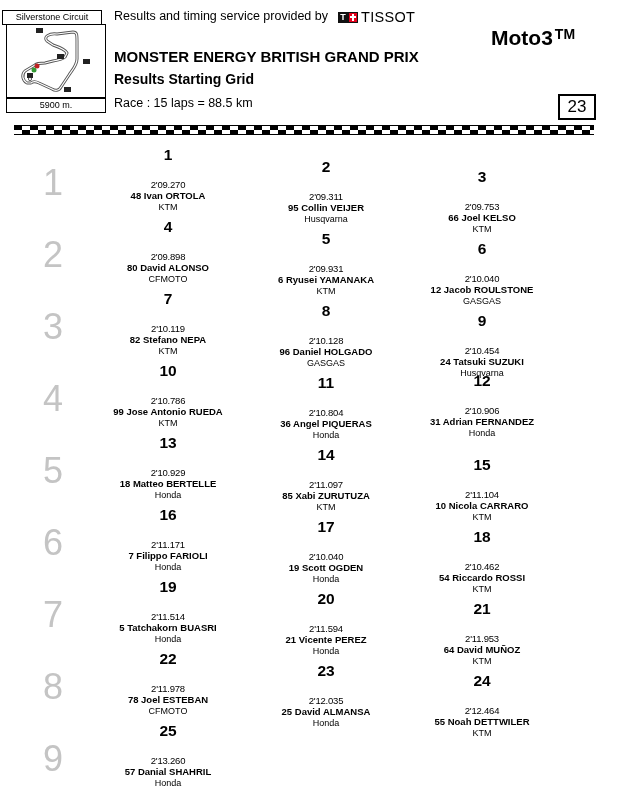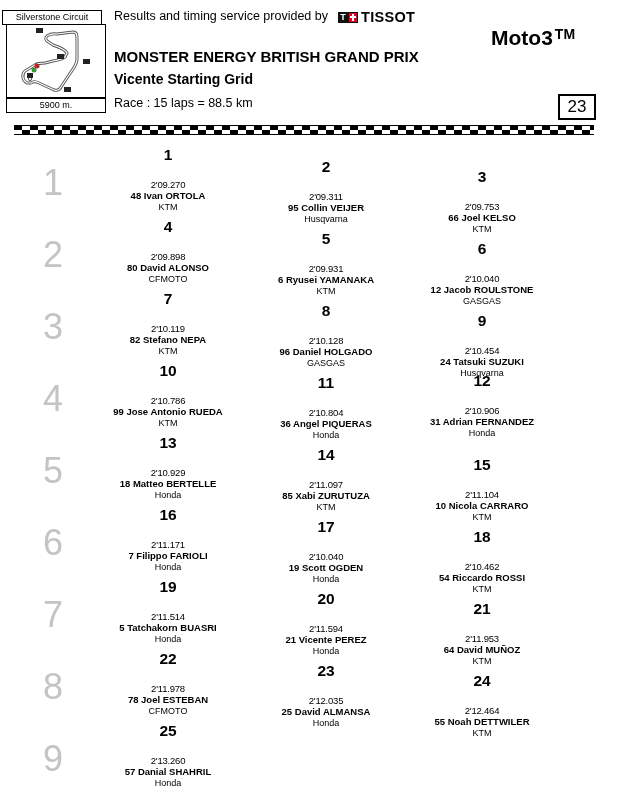--- a/index.html
+++ b/index.html
@@ -8,21 +8,21 @@
   .circuit-label { left:2px; top:10px; width:98px; height:13px; border:1px solid #000; font-size:9px; line-height:13px; text-align:center; }
   .map-box { left:6px; top:24px; width:98px; height:72px; border:1px solid #000; }
   .length-box { left:6px; top:98px; width:98px; height:13px; border:1px solid #000; font-size:9px; line-height:13px; text-align:center; }
   .provider { left:114px; top:9px; font-size:12.5px; }
   .tissot { left:338px; top:9px; display:flex; align-items:center; gap:3px; }
   .tissot .tbox { display:inline-block; width:20px; height:11px; background:#111; position:relative; }
   .tissot .tbox .t { position:absolute; left:1px; top:0; width:8px; height:11px; color:#fff; font-size:9px; font-weight:bold; line-height:11px; text-align:center; }
   .tissot .tbox .cross { position:absolute; right:1px; top:1px; width:8px; height:9px; background:#e3001b; }
   .tissot .tbox .cross:before { content:""; position:absolute; left:3px; top:1px; width:2px; height:7px; background:#fff; }
   .tissot .tbox .cross:after { content:""; position:absolute; left:1px; top:3.5px; width:6px; height:2px; background:#fff; }
-  .tissot .tname { font-size:14.5px; font-weight:bold; letter-spacing:0.3px;text-align:right; }
+  .tissot .tname { font-size:14.5px; font-weight:normal; letter-spacing:0.3px;text-align:right; }
   .event-title { left:114px; top:48px; font-size:15px; font-weight:bold; }
   .doc-title { left:114px; top:71px; font-size:14px; font-weight:bold; }
   .race-info { left:114px; top:96px; font-size:12.5px; }
   .class-title { left:491px; top:26px; font-size:21px; font-weight:bold; }
   .class-title sup { font-size:14px; vertical-align:6px; margin-left:2px; }
   .page-num { left:558px; top:94px; width:34px; height:22px; border:2px solid #000; font-size:17px; line-height:22px; text-align:center; }
   .checker { left:14px; top:125px; width:580px; height:10px; background:#000; overflow:hidden; }
   .checker .row { position:absolute; left:0; width:100%; height:4px; }
   .checker .r1 { top:1px; background:repeating-linear-gradient(90deg,#000 0 8px,#fff 8px 16px); }
   .checker .r2 { top:5px; background:repeating-linear-gradient(90deg,#fff 0 8px,#000 8px 16px); }
@@ -57,21 +57,21 @@
 <div class="abs tissot">
   <span class="tbox">
     <span class="t">T</span>
     <span class="cross"></span>
   </span>
   <span class="tname">TISSOT</span>
 </div>
 
 <div class="abs class-title"><span>Moto3</span><sup>TM</sup></div>
 <div class="abs event-title">MONSTER ENERGY BRITISH GRAND PRIX</div>
-<div class="abs doc-title">Vicente Starting Grid</div>
+<div class="abs doc-title">Results Starting Grid</div>
 <div class="abs race-info">Race : 15 laps = 88.5 km</div>
 <div class="abs page-num">23</div>
 
 <div class="abs checker">
   <div class="row r1"></div>
   <div class="row r2"></div>
 </div>
 
 <div id="grid">
     <div class="abs row-num" style="top: 165px;">1</div>

